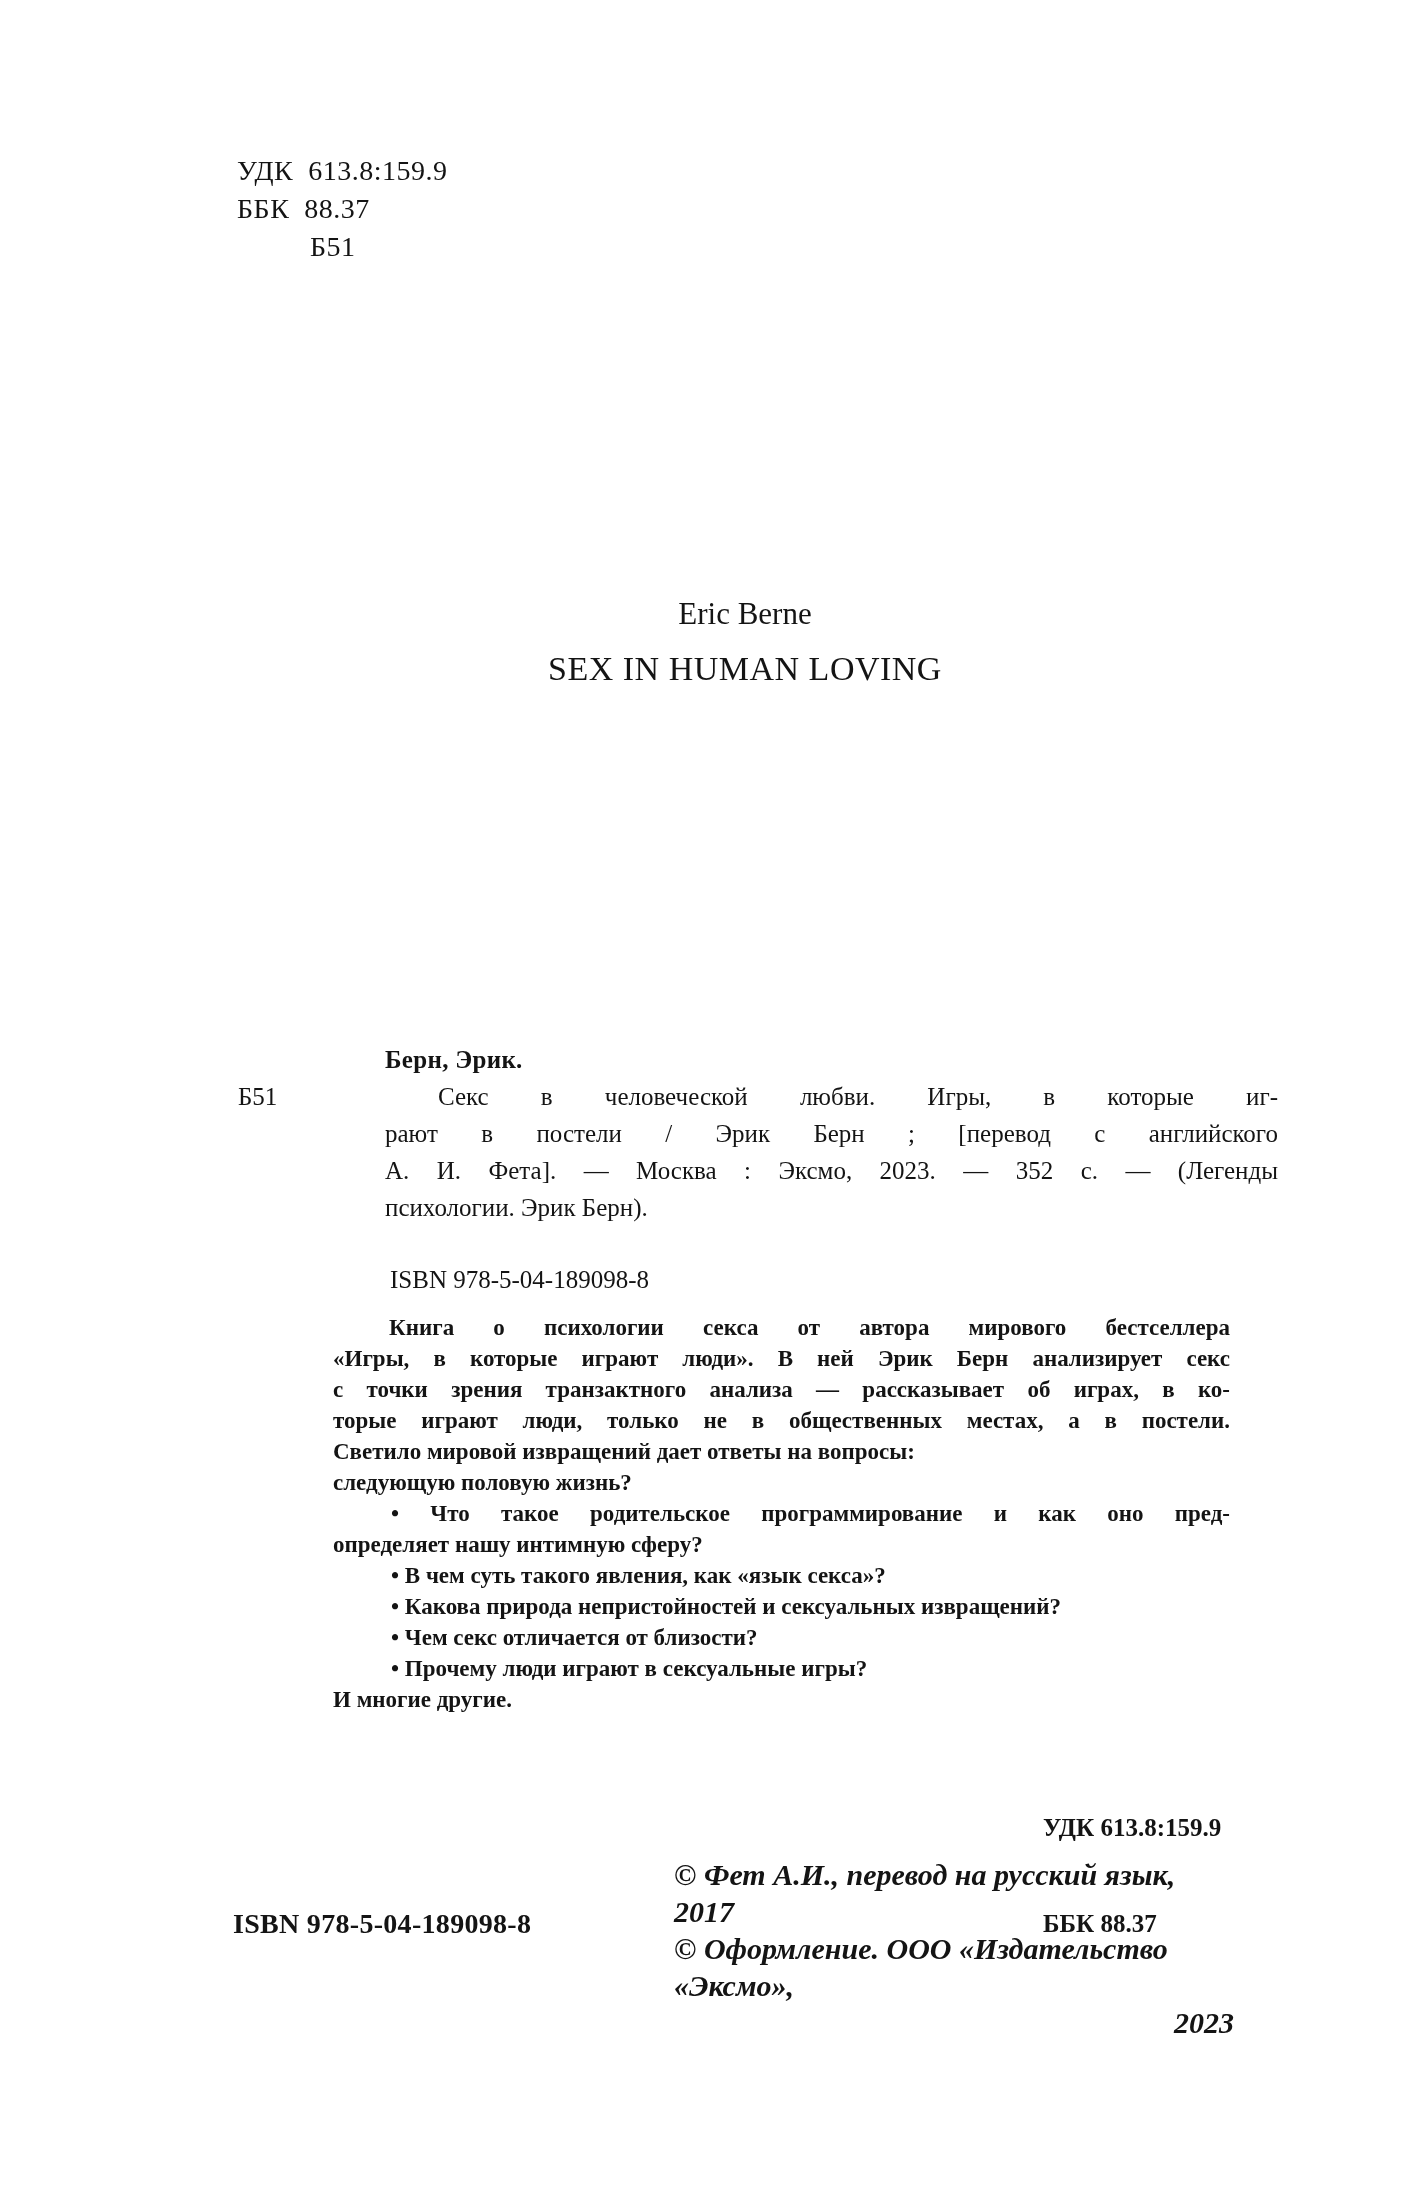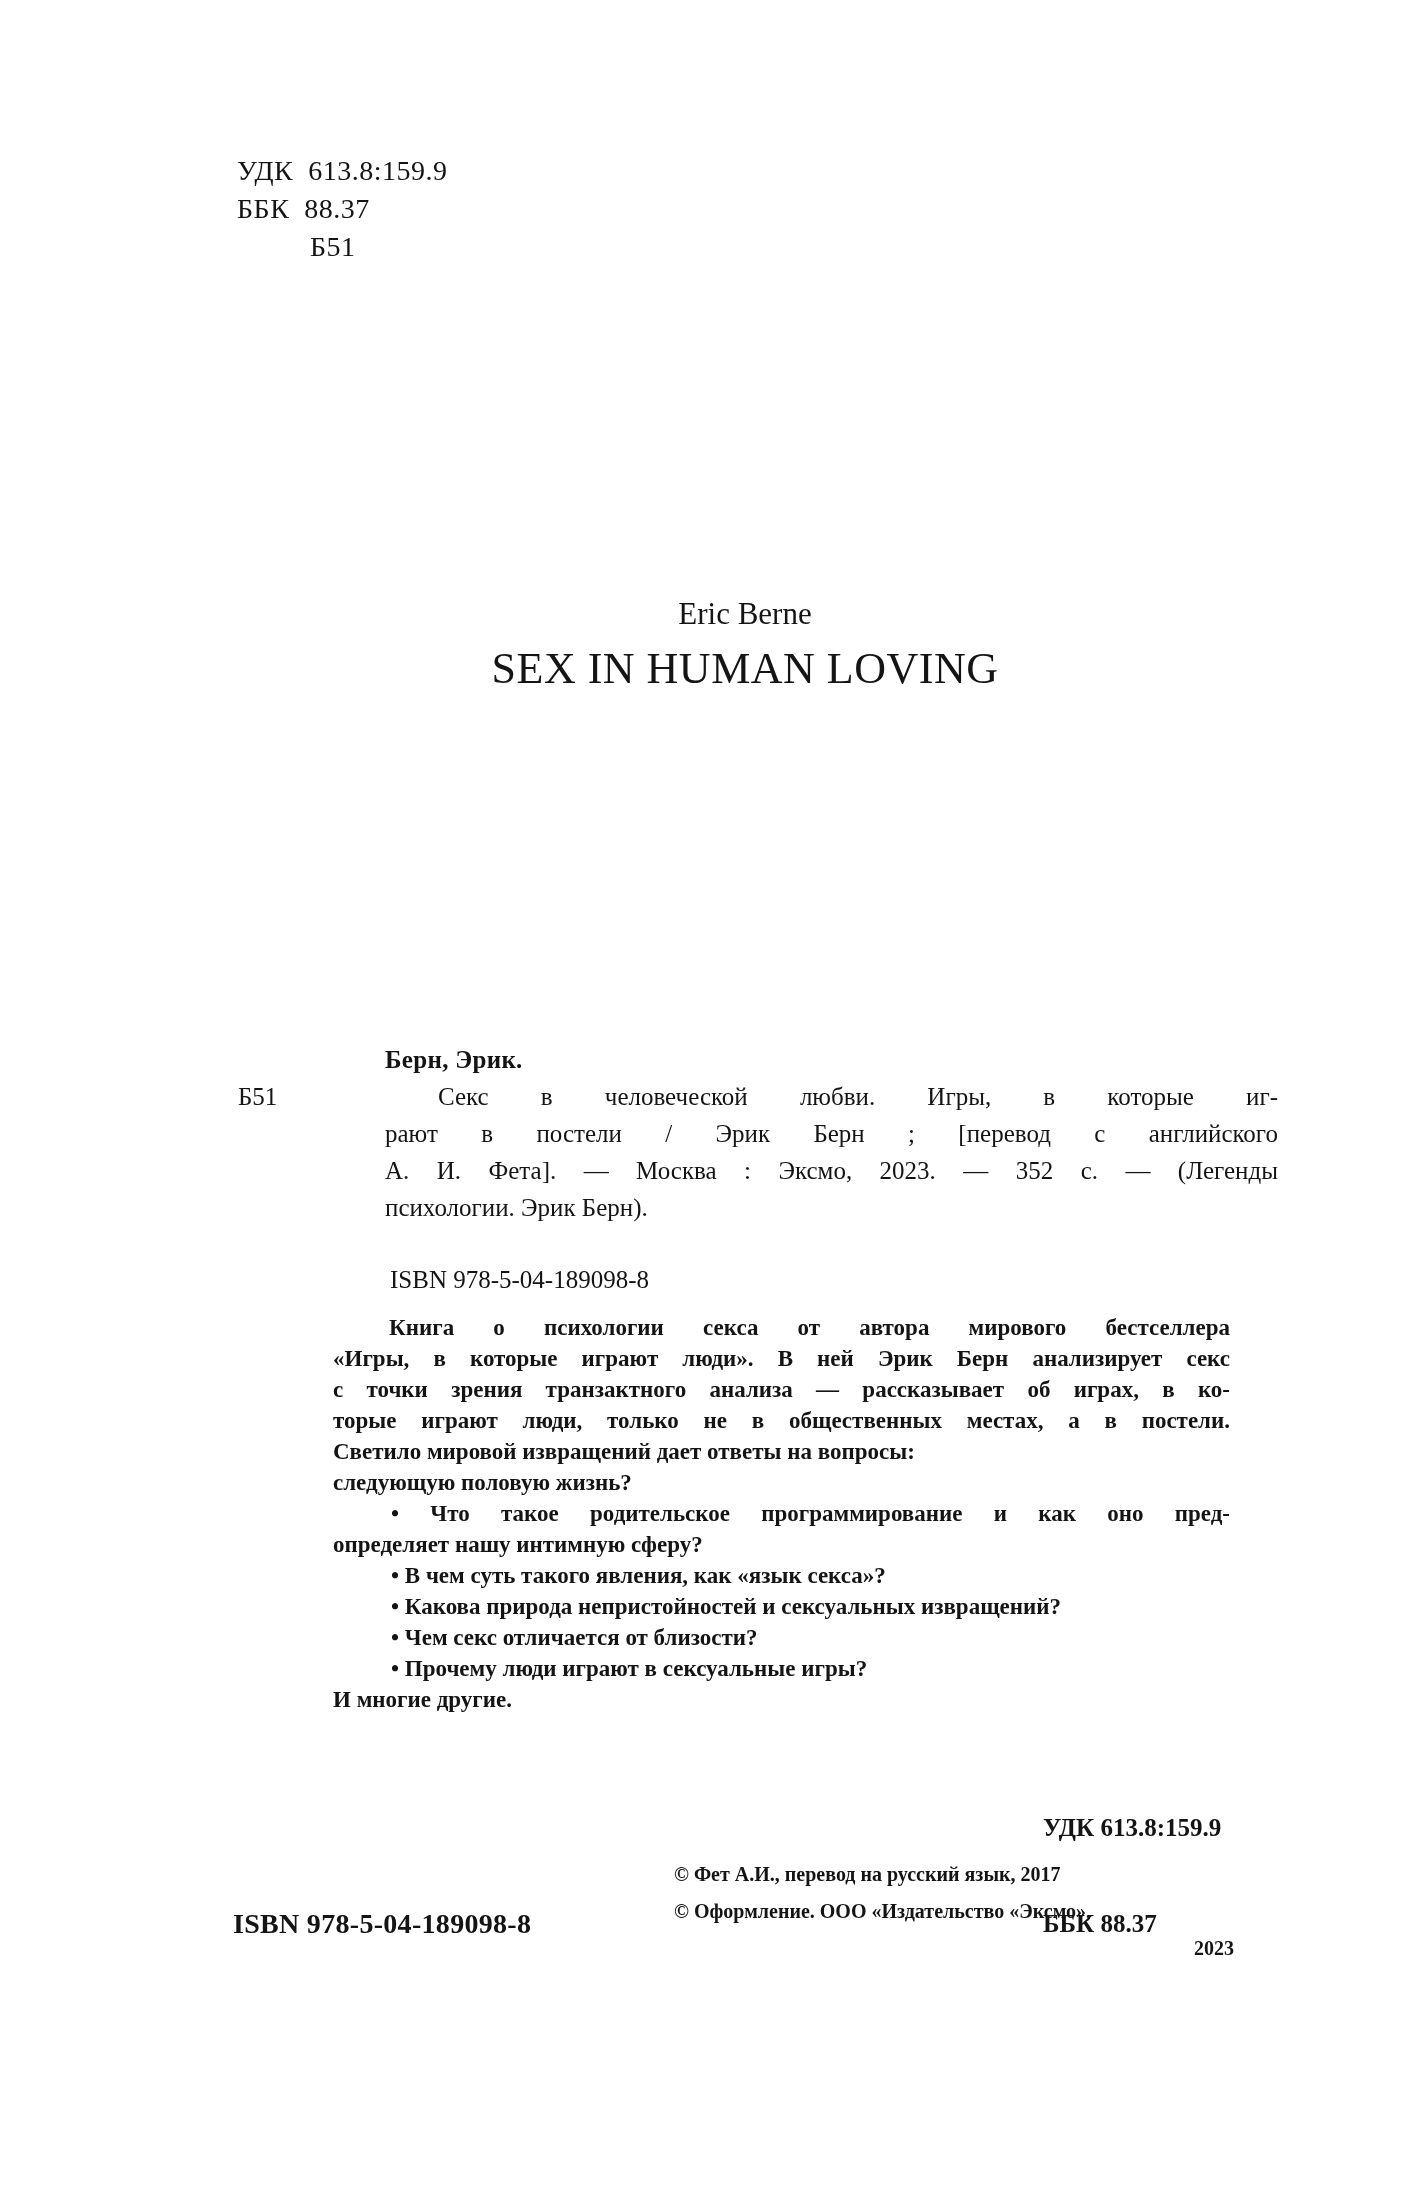--- a/index.html
+++ b/index.html
@@ -13,40 +13,40 @@
   }
   .abs { position: absolute; }
 
   
   .top-codes { left: 237px; top: 152px; font-size: 28px; line-height: 38px; letter-spacing: 0.5px; }
   .top-codes .code-row { white-space: pre; }
   .top-codes .code-indent { padding-left: 73px; }
 
   
   .title-block { left: 246px; top: 586px; width: 998px; text-align: center; font-size: 31px; line-height: 55px; }
-  .title-block .bt-title { font-size: 44px; letter-spacing: 0.5px; }
+  .title-block .bt-title { font-size: 34px; letter-spacing: 0.5px; }
 
   
   .margin-code { left: 238px; top: 1078px; font-size: 25px; line-height: 37px; }
   .catalog-card { left: 337px; top: 1041px; width: 893px; font-size: 25px; line-height: 37px; margin-left: 48px; }
   .catalog-card .card-heading { font-weight: bold; letter-spacing: 0.3px; }
   .jl { text-align: justify; text-align-last: justify; }
   .ind { padding-left: 53px; }
   .isbn-mid { left: 390px; top: 1261px; font-size: 25px; line-height: 37px; }
 
   
   .annotation { left: 333px; top: 1312px; width: 897px; font-size: 23px; line-height: 31px; font-weight: bold; }
   .annotation .p-ind { padding-left: 56px; }
   .annotation .b-ind { padding-left: 58px; }
 
   
   .codes-right { left: 1043px; top: 1748px; font-size: 25px; line-height: 32px; font-weight: bold; white-space: pre; }
 
   
-  .copyright-block { left: 674px; top: 1856px; width: 560px; font-size: 20px; line-height: 37px; font-weight: bold; }
+  .copyright-block { left: 674px; top: 1856px; width: 560px; font-size: 30px; line-height: 37px; font-weight: bold; font-style: italic; }
   .copyright-block .cont { padding-left: 29px; text-align: right; }
 
   
   .isbn-bottom { left: 233px; top: 1905px; font-size: 28px; line-height: 37px; font-weight: bold; letter-spacing: 0.3px; }
 </style>
 </head>
 <body>
 
 <div class="abs top-codes">
   <div class="code-row">УДК  613.8:159.9</div>

